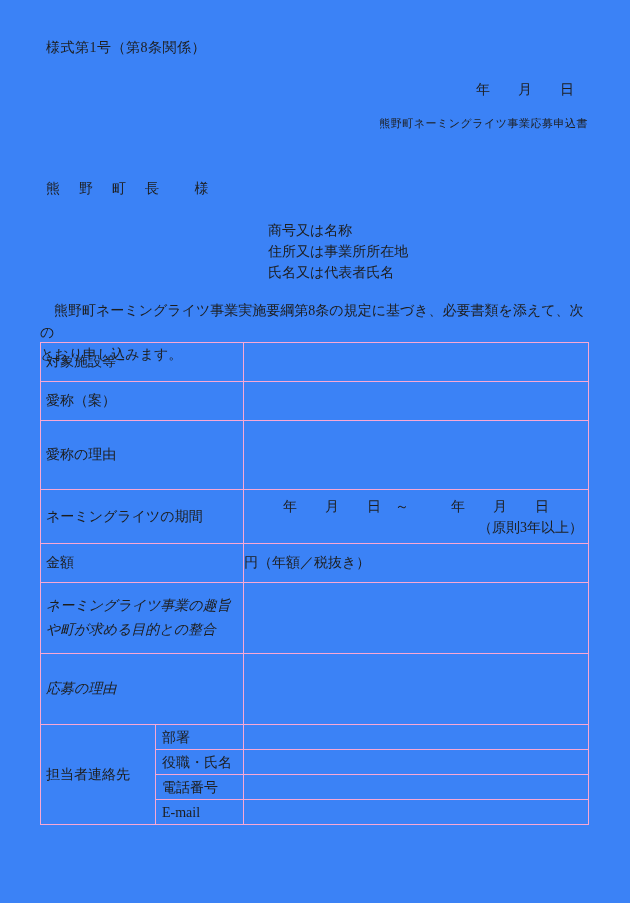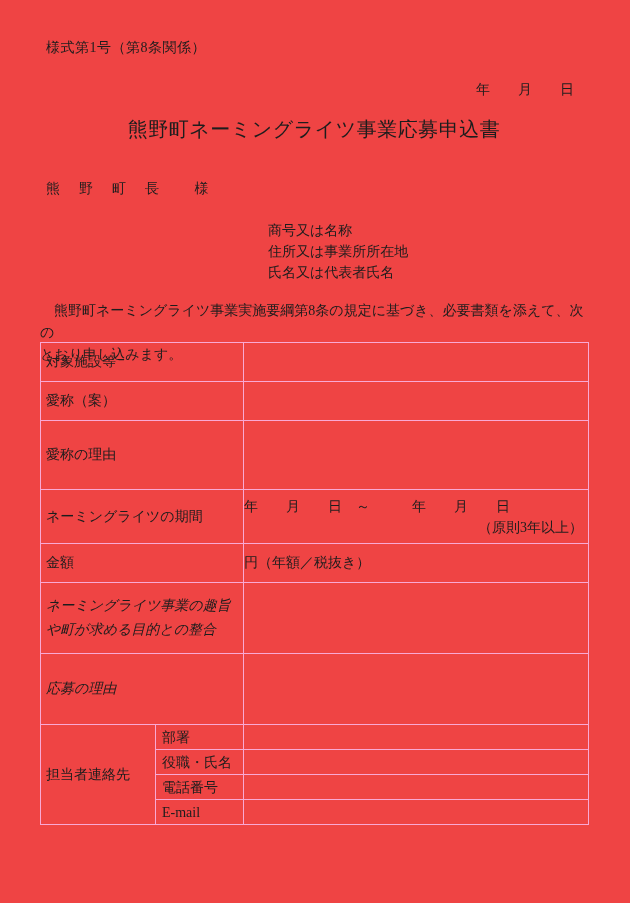--- a/index.html
+++ b/index.html
@@ -4,21 +4,21 @@
 <style>
   html, body {
     margin: 0;
     padding: 0;
     background: #ffffff;
   }
   .page {
     position: relative;
     width: 630px;
     height: 903px;
-    background: #ef4444;
+    background: #3b82f6;
     color: #1d1d1d;
     font-family: "Liberation Serif", "DejaVu Serif", serif;
     font-size: 14px;
     overflow: hidden;
   }
   .form-number {
     position: absolute;
     left: 46px;
     top: 39px;
     letter-spacing: 0.5px;
@@ -26,22 +26,22 @@
   .date-line {
     position: absolute;
     right: 56px;
     top: 81px;
   }
   .doc-title {
     position: absolute;
     left: 40px;
     top: 116px;
     width: 548px;
-    text-align: center;
-    font-size: 20px;
+    text-align: right;
+    font-size: 11px;
     letter-spacing: 0.5px;
   }
   .addressee {
     position: absolute;
     left: 46px;
     top: 180px;
     letter-spacing: 2.5px;
   }
   .applicant {
     position: absolute;
@@ -79,21 +79,21 @@
   .form-table td.sublabel {
     padding-left: 6px;
     line-height: 23px;
   }
   .r38 td { height: 38px; }
   .r68 td { height: 68px; margin-left: 28px; }
   .r53 td { height: 53px; }
   .r70 td { height: 70px; font-style: italic; }
   .r24 td { height: 24px; }
   .period-cell { line-height: 21px; padding: 2px 0 0 0; }
-  .period-line1 { text-align: left; }
+  .period-line1 { text-align: center; }
   .period-line2 { text-align: right; padding-right: 5px; }
   .amount-cell { padding-right: 5px !important; }
   .contact-label { text-align: left; }
   .footnote {
     position: absolute;
     left: 44px;
     top: 817px;
     letter-spacing: 0.5px;
   }
 </style>

